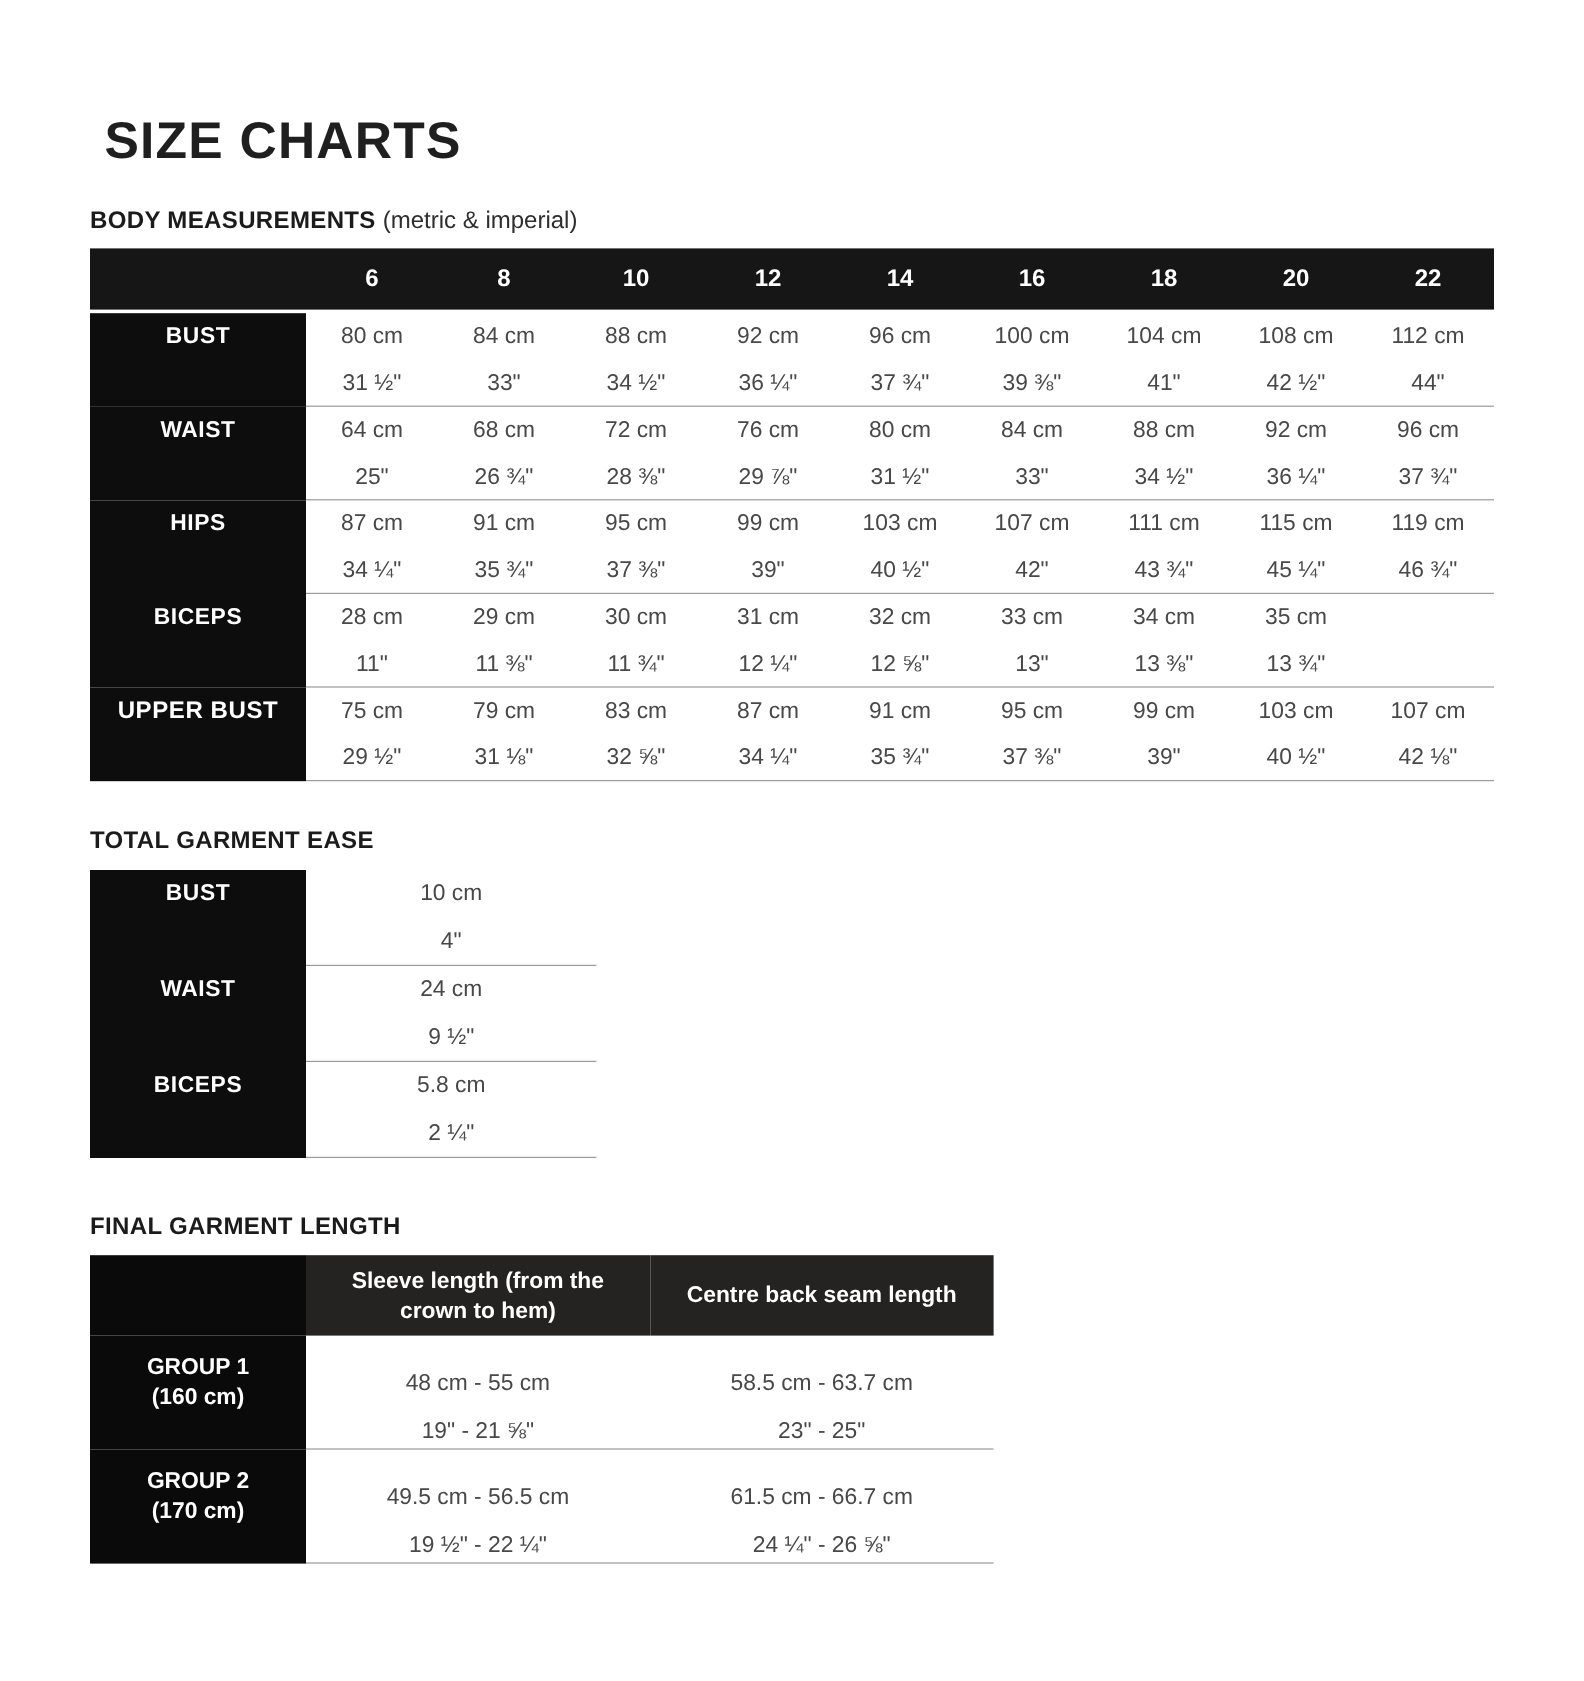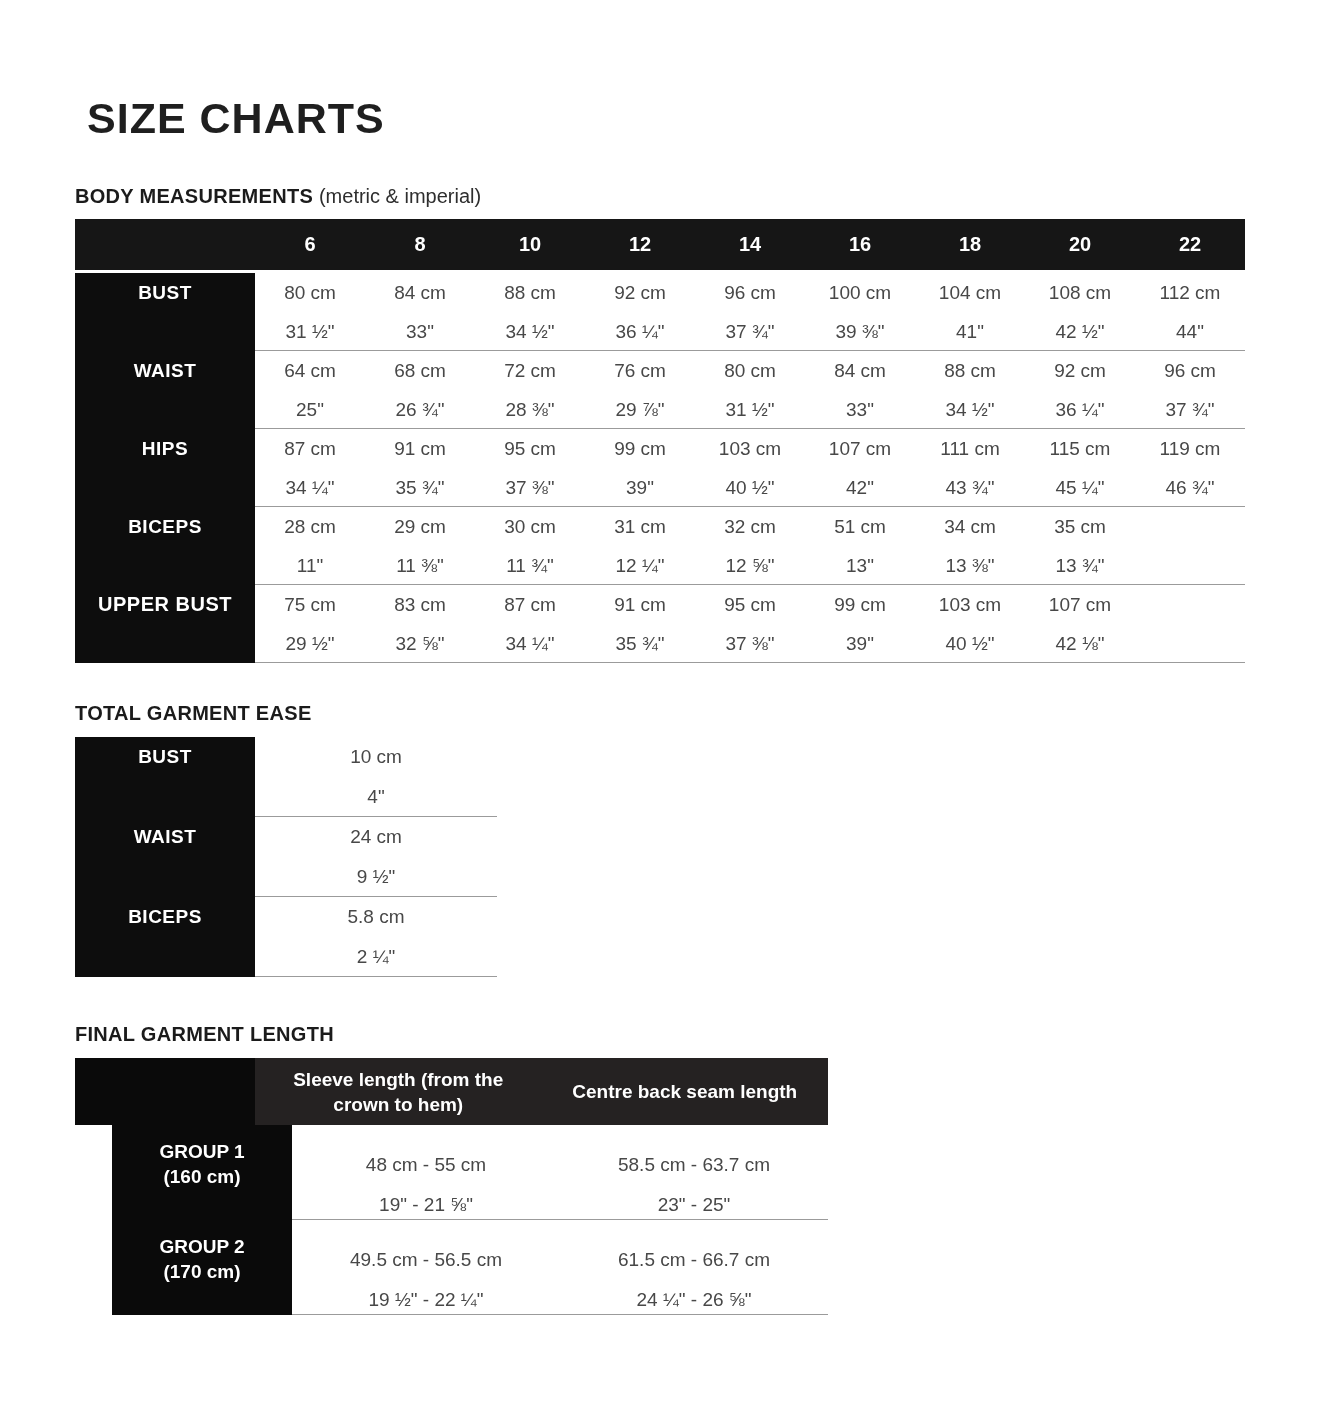--- a/index.html
+++ b/index.html
@@ -6,21 +6,21 @@
   .page{
     width:1320px;height:1401px;background:#ffffff;box-sizing:border-box;
     font-family:"Liberation Sans","DejaVu Sans",sans-serif;
     padding:0 75px;overflow:hidden;
   }
   
   .title{
     margin:12px;padding-top:84px;font-size:43px;font-weight:800;color:#1f1f1f;
     letter-spacing:1px;line-height:1.05;
   }
-  .sec-heading{margin-top:44px;font-size:20px;font-weight:800;color:#1b1b1b;letter-spacing:.3px;}
+  .sec-heading{margin-top:32px;font-size:20px;font-weight:800;color:#1b1b1b;letter-spacing:.3px;}
   .sec-heading .note{font-weight:400;color:#2e2e2e;letter-spacing:0;}
   .sec-heading.ease{margin-top:39px;}
   .sec-heading.fgl{margin-top:46px;}
 
   
   .t1{width:1170px;margin-top:11px;}
   .t1-header{
     display:grid;grid-template-columns:180px repeat(9,1fr);height:51px;
     background:#161616;color:#fff;font-weight:700;font-size:20px;
     align-items:center;text-align:center;margin-bottom:3px;
@@ -49,21 +49,21 @@
 
   
   .t3{width:753px;margin-top:12px;}
   .g-header{display:flex;height:67px;}
   .g-label-h{width:180px;background:#0a0a0a;flex-shrink:0;}
   .g-col-h{
     flex:1;background:#252222;color:#fff;font-weight:700;font-size:19px;
     display:flex;align-items:center;justify-content:center;text-align:center;line-height:25px;
   }
   .g-col-h span{display:block;max-width:235px;}
-  .g-row{display:flex;height:95px;margin-left:37px;}
+  .g-row{display:flex;height:95px;}
   .g-label{
     width:180px;background:#0a0a0a;color:#fff;font-weight:700;font-size:19px;
     text-align:center;padding-top:14px;line-height:25px;box-sizing:border-box;flex-shrink:0;
   }
   .g-data{
     flex:1;display:grid;grid-template-columns:1fr 1fr;
     border-bottom:1.5px solid #9b9b9b;box-sizing:border-box;padding-top:20px;
   }
   .g-cell .cm,.g-cell .in{height:40px;line-height:40px;text-align:center;font-size:19px;color:#484848;}
 </style>
@@ -236,40 +236,44 @@
           </div>
         <div class="cell">
             <div class="cm">31 cm</div>
             <div class="in">12 ¼"</div>
           </div>
         <div class="cell">
             <div class="cm">32 cm</div>
             <div class="in">12 ⅝"</div>
           </div>
         <div class="cell">
-            <div class="cm">51 cm</div>
+            <div class="cm">33 cm</div>
             <div class="in">13"</div>
           </div>
         <div class="cell">
             <div class="cm">34 cm</div>
             <div class="in">13 ⅜"</div>
           </div>
         <div class="cell">
             <div class="cm">35 cm</div>
             <div class="in">13 ¾"</div>
           </div>
       </div>
     </div>
 
     <div class="m-row">
       <div class="m-label small"><span>UPPER BUST</span></div>
       <div class="m-data">
         <div class="cell">
             <div class="cm">75 cm</div>
             <div class="in">29 ½"</div>
+          </div>
+        <div class="cell">
+            <div class="cm">79 cm</div>
+            <div class="in">31 ⅛"</div>
           </div>
         <div class="cell">
             <div class="cm">83 cm</div>
             <div class="in">32 ⅝"</div>
           </div>
         <div class="cell">
             <div class="cm">87 cm</div>
             <div class="in">34 ¼"</div>
           </div>
         <div class="cell">

